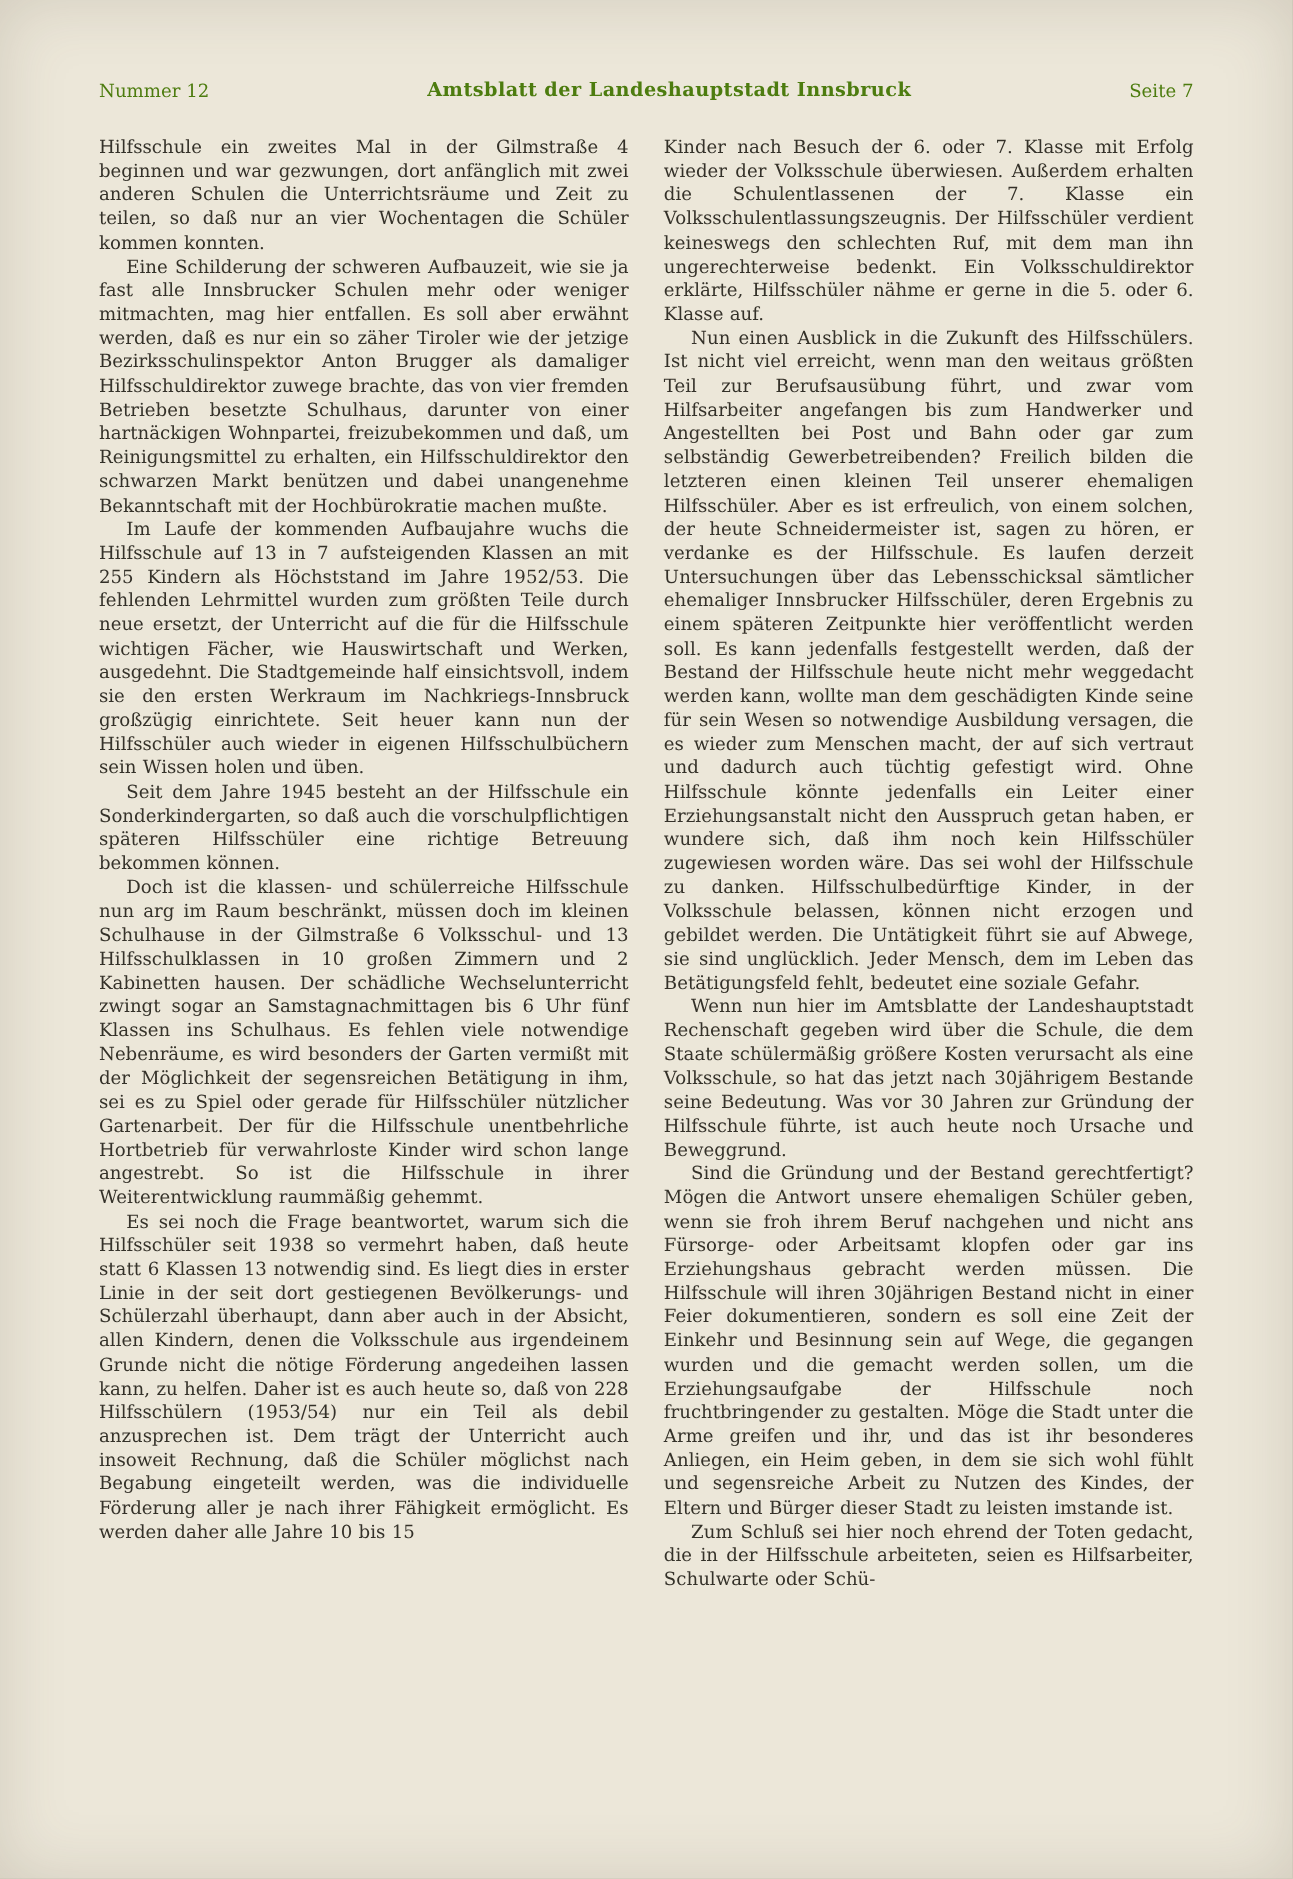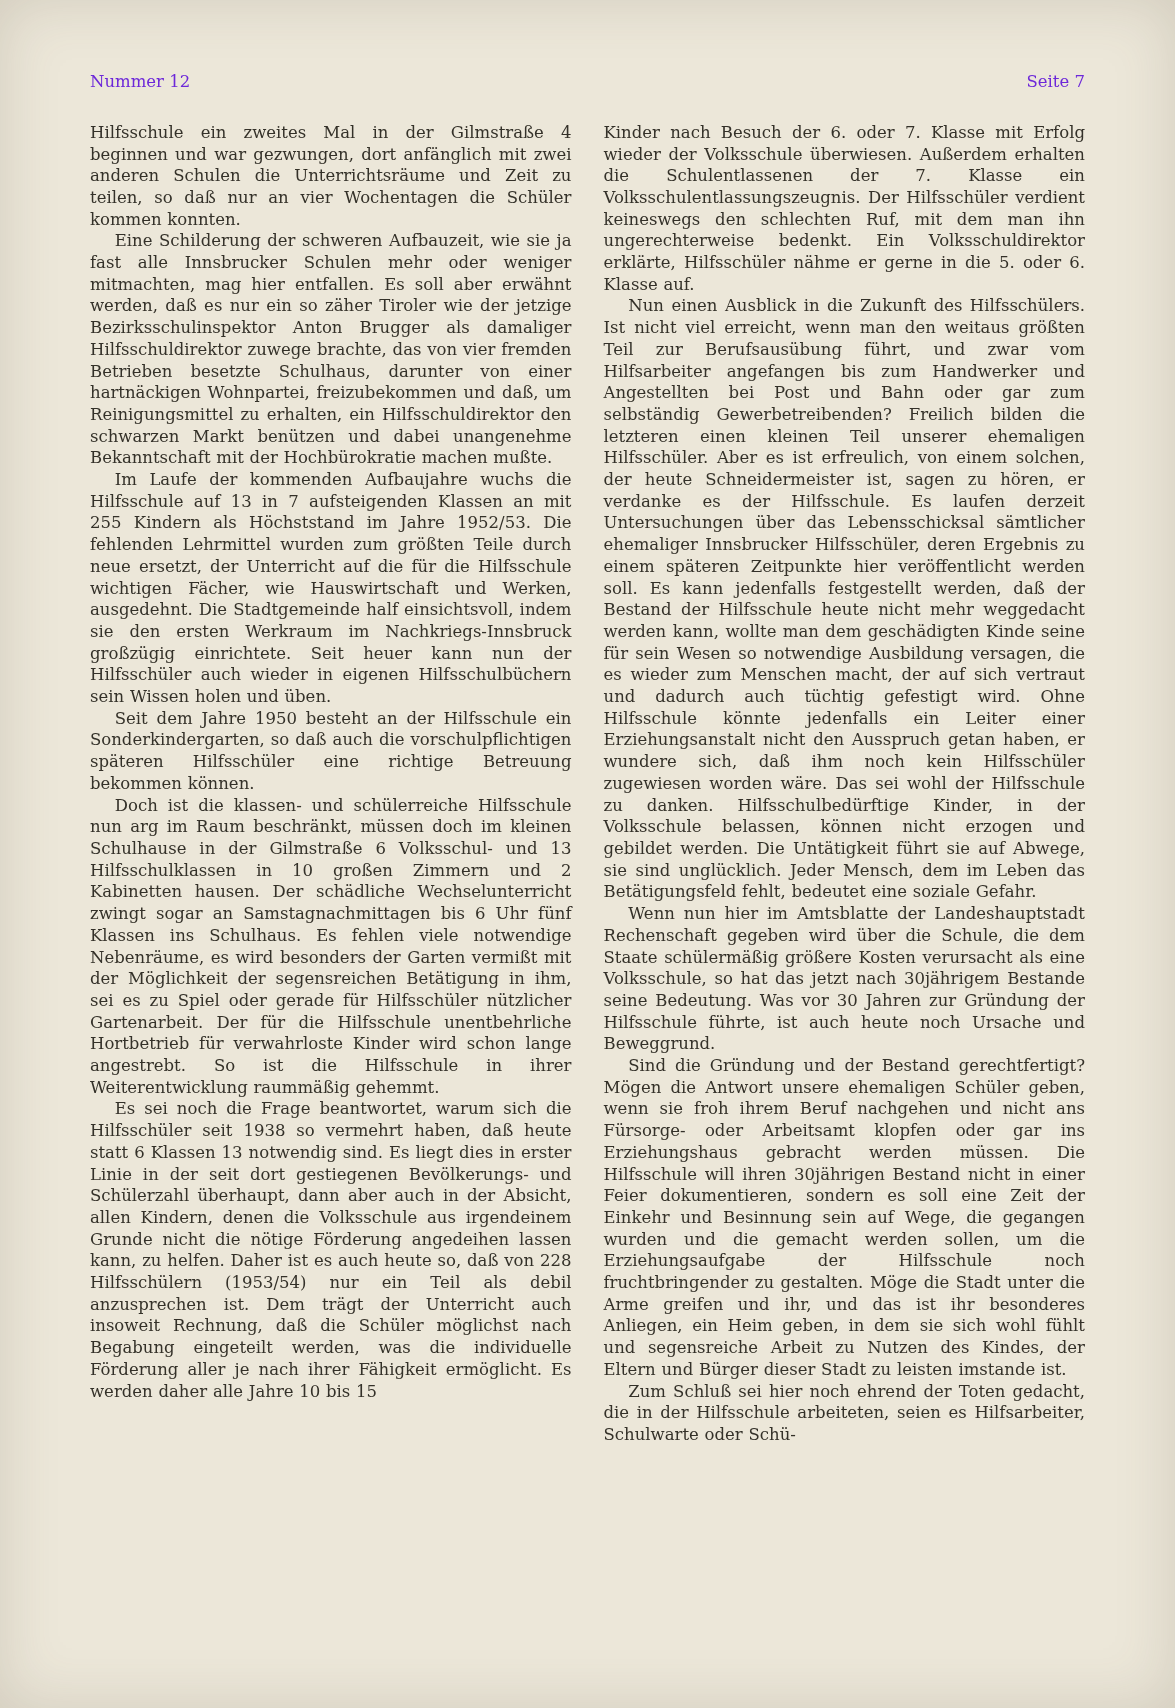--- a/index.html
+++ b/index.html
@@ -21,21 +21,21 @@
     box-shadow: inset 0 0 60px rgba(90,80,60,0.18);
     padding: 72px 90px 40px 90px;
   }
   .masthead {
     display: flex;
     justify-content: space-between;
     align-items: center;
     font-size: 17px;
     line-height: 1.2;
     margin-bottom: 30px;
-    color: #6d28d9;
+    color: #4d7c0f;
   }
   .masthead .issue,
   .masthead .pagenum {
     font-size: 16.5px;
   }
   .masthead .title {
     font-weight: bold;
     font-size: 17.5px;
     letter-spacing: 0.4px;
   }
@@ -60,30 +60,31 @@
     text-indent: 0;
   }
 </style>
 </head>
 <body>
 
 <div class="page">
 
   <div class="masthead">
     <span class="issue">Nummer 12</span>
+    <span class="title">Amtsblatt der Landeshauptstadt Innsbruck</span>
     <span class="pagenum">Seite 7</span>
   </div>
 
   <div class="columns">
 
     <div class="col">
       <p class="cont">Hilfsschule ein zweites Mal in der Gilmstraße 4 beginnen und war gezwungen, dort anfänglich mit zwei anderen Schulen die Unterrichtsräume und Zeit zu teilen, so daß nur an vier Wochentagen die Schüler kommen konnten.</p>
       <p>Eine Schilderung der schweren Aufbauzeit, wie sie ja fast alle Innsbrucker Schulen mehr oder weniger mitmachten, mag hier entfallen. Es soll aber erwähnt werden, daß es nur ein so zäher Tiroler wie der jetzige Bezirksschulinspektor Anton Brugger als damaliger Hilfsschuldirektor zuwege brachte, das von vier fremden Betrieben besetzte Schulhaus, darunter von einer hartnäckigen Wohnpartei, freizubekommen und daß, um Reinigungsmittel zu erhalten, ein Hilfsschuldirektor den schwarzen Markt benützen und dabei unangenehme Bekanntschaft mit der Hochbürokratie machen mußte.</p>
       <p>Im Laufe der kommenden Aufbaujahre wuchs die Hilfsschule auf 13 in 7 aufsteigenden Klassen an mit 255 Kindern als Höchststand im Jahre 1952/53. Die fehlenden Lehrmittel wurden zum größten Teile durch neue ersetzt, der Unterricht auf die für die Hilfsschule wichtigen Fächer, wie Hauswirtschaft und Werken, ausgedehnt. Die Stadtgemeinde half einsichtsvoll, indem sie den ersten Werkraum im Nachkriegs-Innsbruck großzügig einrichtete. Seit heuer kann nun der Hilfsschüler auch wieder in eigenen Hilfsschulbüchern sein Wissen holen und üben.</p>
-      <p>Seit dem Jahre 1950 besteht an der Hilfsschule ein Sonderkindergarten, so daß auch die vorschulpflichtigen späteren Hilfsschüler eine richtige Betreuung bekommen können.</p>
+      <p>Seit dem Jahre 1945 besteht an der Hilfsschule ein Sonderkindergarten, so daß auch die vorschulpflichtigen späteren Hilfsschüler eine richtige Betreuung bekommen können.</p>
       <p>Doch ist die klassen- und schülerreiche Hilfsschule nun arg im Raum beschränkt, müssen doch im kleinen Schulhause in der Gilmstraße 6 Volksschul- und 13 Hilfsschulklassen in 10 großen Zimmern und 2 Kabinetten hausen. Der schädliche Wechselunterricht zwingt sogar an Samstagnachmittagen bis 6 Uhr fünf Klassen ins Schulhaus. Es fehlen viele notwendige Nebenräume, es wird besonders der Garten vermißt mit der Möglichkeit der segensreichen Betätigung in ihm, sei es zu Spiel oder gerade für Hilfsschüler nützlicher Gartenarbeit. Der für die Hilfsschule unentbehrliche Hortbetrieb für verwahrloste Kinder wird schon lange angestrebt. So ist die Hilfsschule in ihrer Weiterentwicklung raummäßig gehemmt.</p>
       <p>Es sei noch die Frage beantwortet, warum sich die Hilfsschüler seit 1938 so vermehrt haben, daß heute statt 6 Klassen 13 notwendig sind. Es liegt dies in erster Linie in der seit dort gestiegenen Bevölkerungs- und Schülerzahl überhaupt, dann aber auch in der Absicht, allen Kindern, denen die Volksschule aus irgendeinem Grunde nicht die nötige Förderung angedeihen lassen kann, zu helfen. Daher ist es auch heute so, daß von 228 Hilfsschülern (1953/54) nur ein Teil als debil anzusprechen ist. Dem trägt der Unterricht auch insoweit Rechnung, daß die Schüler möglichst nach Begabung eingeteilt werden, was die individuelle Förderung aller je nach ihrer Fähigkeit ermöglicht. Es werden daher alle Jahre 10 bis 15</p>
     </div>
 
     <div class="col">
       <p class="cont">Kinder nach Besuch der 6. oder 7. Klasse mit Erfolg wieder der Volksschule überwiesen. Außerdem erhalten die Schulentlassenen der 7. Klasse ein Volksschulentlassungszeugnis. Der Hilfsschüler verdient keineswegs den schlechten Ruf, mit dem man ihn ungerechterweise bedenkt. Ein Volksschuldirektor erklärte, Hilfsschüler nähme er gerne in die 5. oder 6. Klasse auf.</p>
       <p>Nun einen Ausblick in die Zukunft des Hilfsschülers. Ist nicht viel erreicht, wenn man den weitaus größten Teil zur Berufsausübung führt, und zwar vom Hilfsarbeiter angefangen bis zum Handwerker und Angestellten bei Post und Bahn oder gar zum selbständig Gewerbetreibenden? Freilich bilden die letzteren einen kleinen Teil unserer ehemaligen Hilfsschüler. Aber es ist erfreulich, von einem solchen, der heute Schneidermeister ist, sagen zu hören, er verdanke es der Hilfsschule. Es laufen derzeit Untersuchungen über das Lebensschicksal sämtlicher ehemaliger Innsbrucker Hilfsschüler, deren Ergebnis zu einem späteren Zeitpunkte hier veröffentlicht werden soll. Es kann jedenfalls festgestellt werden, daß der Bestand der Hilfsschule heute nicht mehr weggedacht werden kann, wollte man dem geschädigten Kinde seine für sein Wesen so notwendige Ausbildung versagen, die es wieder zum Menschen macht, der auf sich vertraut und dadurch auch tüchtig gefestigt wird. Ohne Hilfsschule könnte jedenfalls ein Leiter einer Erziehungsanstalt nicht den Ausspruch getan haben, er wundere sich, daß ihm noch kein Hilfsschüler zugewiesen worden wäre. Das sei wohl der Hilfsschule zu danken. Hilfsschulbedürftige Kinder, in der Volksschule belassen, können nicht erzogen und gebildet werden. Die Untätigkeit führt sie auf Abwege, sie sind unglücklich. Jeder Mensch, dem im Leben das Betätigungsfeld fehlt, bedeutet eine soziale Gefahr.</p>
       <p>Wenn nun hier im Amtsblatte der Landeshauptstadt Rechenschaft gegeben wird über die Schule, die dem Staate schülermäßig größere Kosten verursacht als eine Volksschule, so hat das jetzt nach 30jährigem Bestande seine Bedeutung. Was vor 30 Jahren zur Gründung der Hilfsschule führte, ist auch heute noch Ursache und Beweggrund.</p>
       <p>Sind die Gründung und der Bestand gerechtfertigt? Mögen die Antwort unsere ehemaligen Schüler geben, wenn sie froh ihrem Beruf nachgehen und nicht ans Fürsorge- oder Arbeitsamt klopfen oder gar ins Erziehungshaus gebracht werden müssen. Die Hilfsschule will ihren 30jährigen Bestand nicht in einer Feier dokumentieren, sondern es soll eine Zeit der Einkehr und Besinnung sein auf Wege, die gegangen wurden und die gemacht werden sollen, um die Erziehungsaufgabe der Hilfsschule noch fruchtbringender zu gestalten. Möge die Stadt unter die Arme greifen und ihr, und das ist ihr besonderes Anliegen, ein Heim geben, in dem sie sich wohl fühlt und segensreiche Arbeit zu Nutzen des Kindes, der Eltern und Bürger dieser Stadt zu leisten imstande ist.</p>
       <p>Zum Schluß sei hier noch ehrend der Toten gedacht, die in der Hilfsschule arbeiteten, seien es Hilfsarbeiter, Schulwarte oder Schü-</p>

